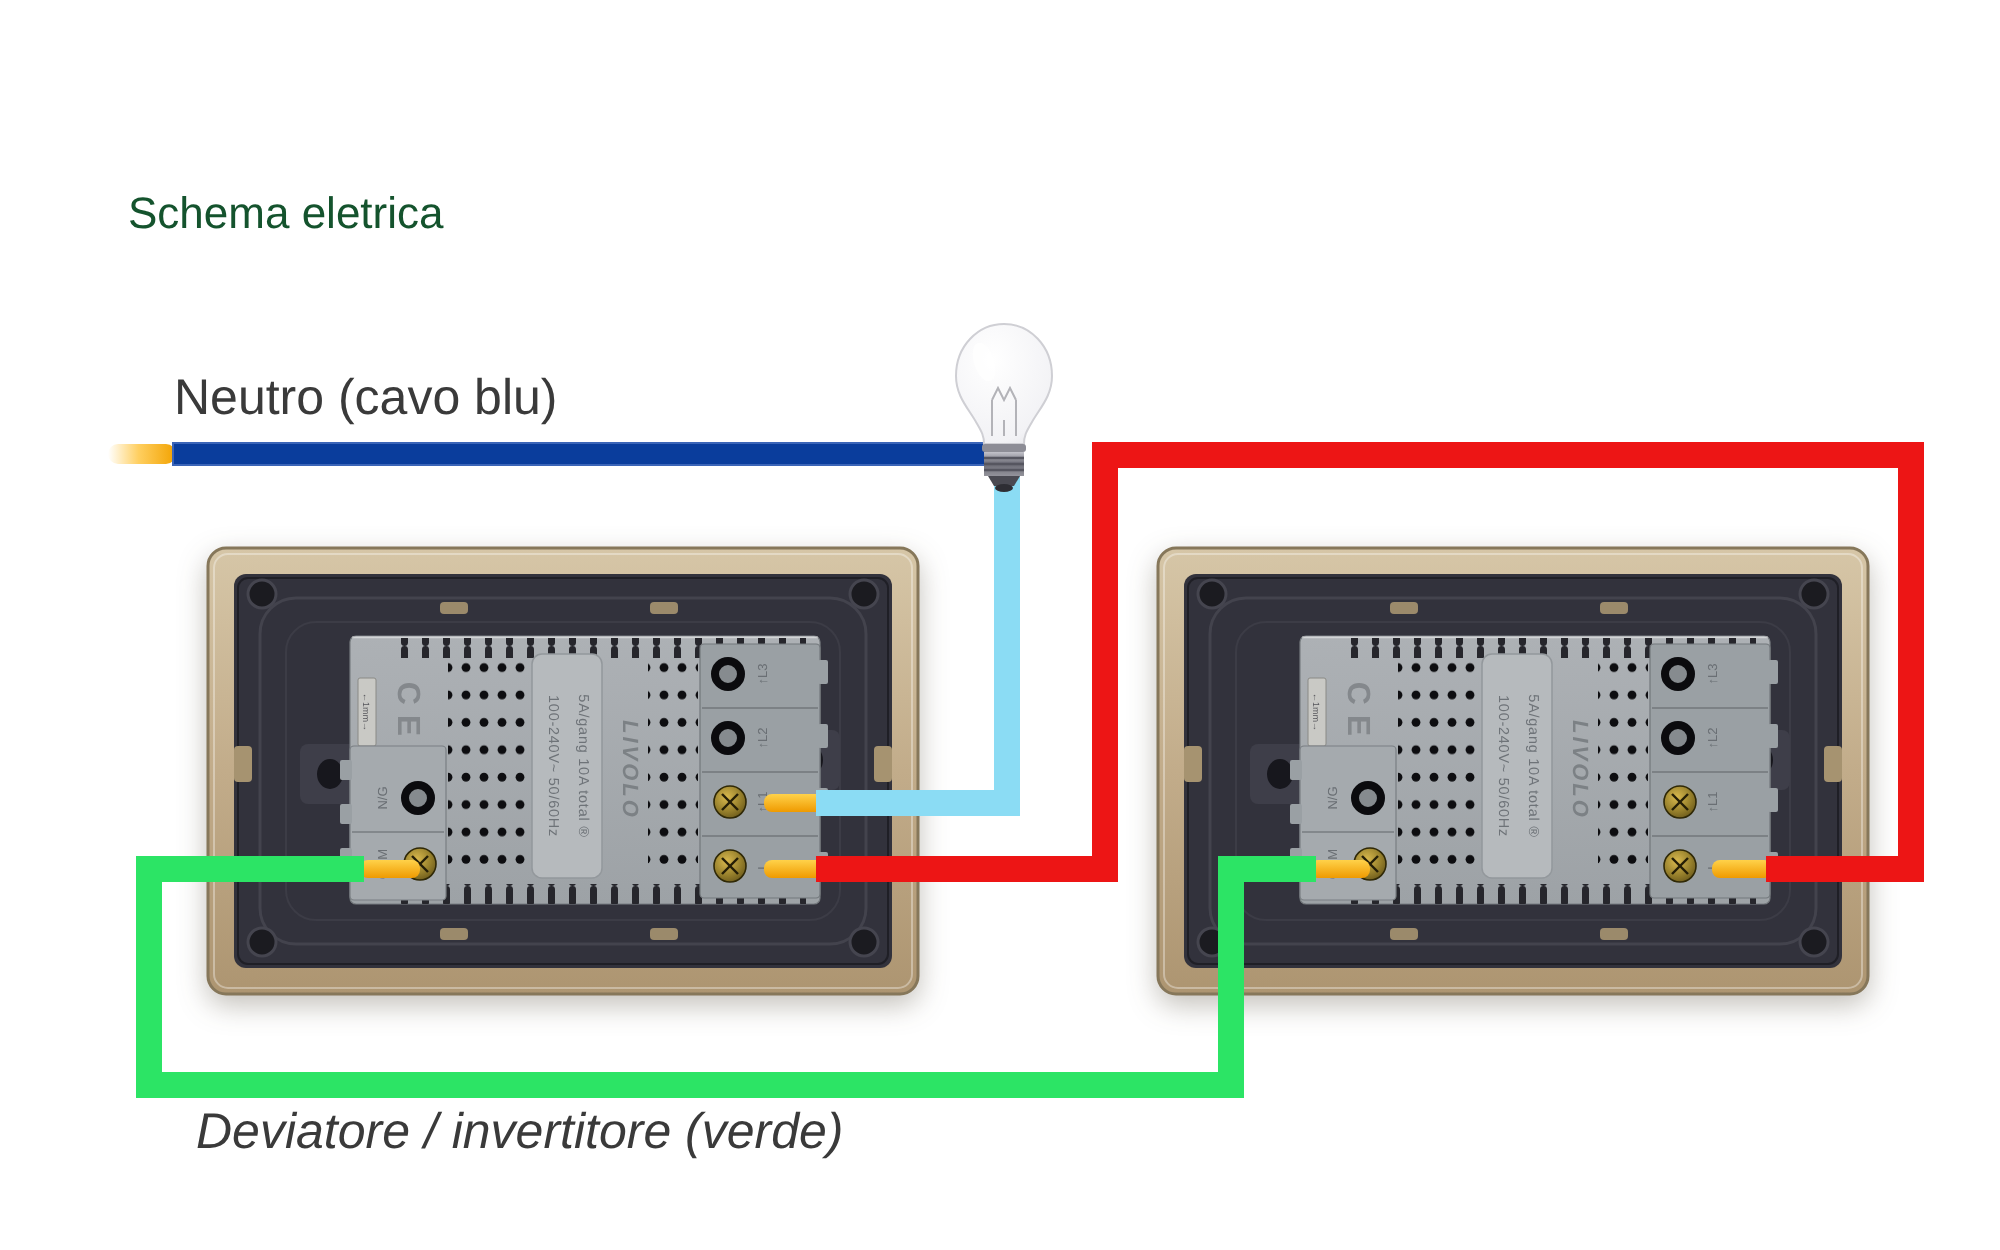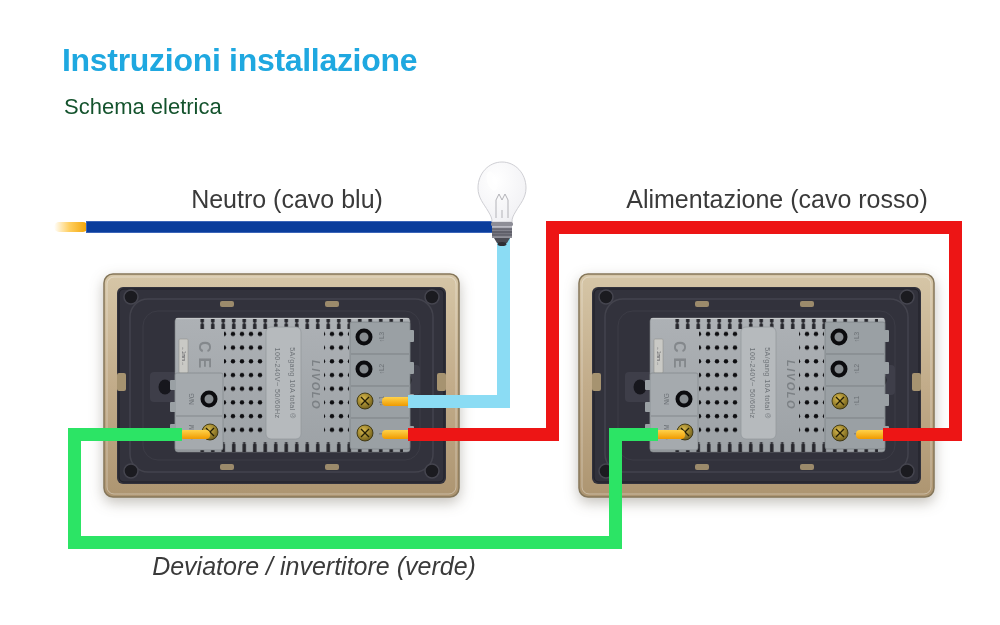--- a/index.html
+++ b/index.html
@@ -1,45 +1,43 @@
 <!DOCTYPE html>
 <html><head>
 <meta charset="utf-8">
 <style>
   html,body{margin:0;padding:0;background:#ffffff;}
   .canvas{position:relative;width:1000px;height:625px;background:#ffffff;overflow:hidden;
           font-family:"Liberation Sans", sans-serif;}
   .title{position:absolute;left:62px;top:42px;font-size:32px;font-weight:700;color:#1fa8e0;letter-spacing:-0.3px;}
   .subtitle{position:absolute;left:64px;top:94px;font-size:22px;font-weight:400;color:#14532d;}
-  .wire-label{position:absolute;font-size:25px;color:#3a3a3a;text-align:center;white-space:nowrap;}
+  .wire-label{position:absolute;font-size:25px;color:#3a3a3a;text-align:left;white-space:nowrap;}
   .lbl-neutral{left:87px;top:185px;width:400px;}
   .lbl-power{left:557px;top:185px;width:440px;}
   .lbl-loop{left:98px;top:552px;width:432px;font-style:italic;}
   .wire{position:absolute;z-index:4;}
   .w-blue{background:#0a3d9c;box-shadow:inset 0 0 0 1px rgba(120,150,220,.45);}
   .w-red{background:#ed1515;}
   .w-green{background:#2ce465;}
   .w-cyan{background:#8bdcf4;}
   .tip{position:absolute;z-index:3;height:9px;border-radius:4px;
        background:linear-gradient(180deg,#ffd24a,#ef9a00);}
   .tip-fade{position:absolute;z-index:3;height:10px;border-radius:5px;
        background:linear-gradient(to left,#f2a200,#ffcf60 55%,rgba(255,223,150,0));}
   .switch-svg{position:absolute;z-index:1;filter:drop-shadow(0 5px 7px rgba(60,50,30,.30));}
   .bulb-svg{position:absolute;z-index:6;}
 </style>
 </head>
 <body>
 
 <div class="canvas">
 
-  <div class="title">Instruzioni installazione</div>
   <div class="subtitle">Schema eletrica</div>
 
   <div class="wire-label lbl-neutral">Neutro (cavo blu)</div>
-  <div class="wire-label lbl-power">Alimentazione (cavo rosso)</div>
   <div class="wire-label lbl-loop">Deviatore / invertitore (verde)</div>
 
   <svg width="0" height="0" style="position:absolute" aria-hidden="true">
     <defs>
       <linearGradient id="plateGrad" x1="0" y1="0" x2="0" y2="1">
         <stop offset="0" stop-color="#d6c6a7"></stop>
           <stop offset="0.5" stop-color="#c2ac8a"></stop>
           <stop offset="1" stop-color="#ad9571"></stop>
       </linearGradient>
       <linearGradient id="modGrad" x1="0" y1="0" x2="0" y2="1">

